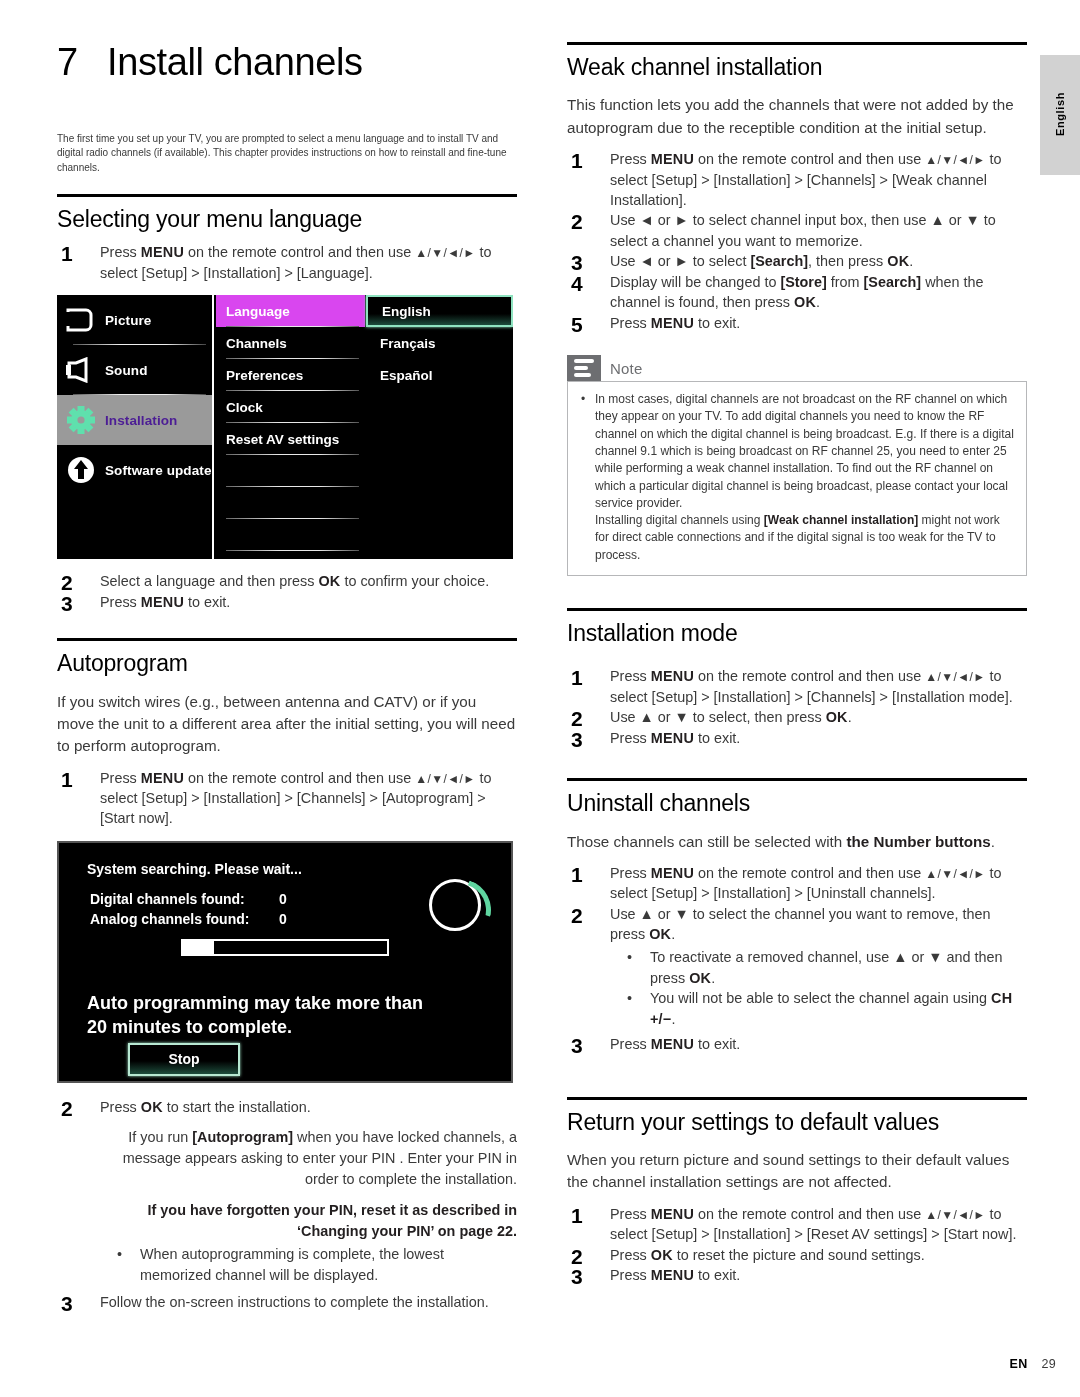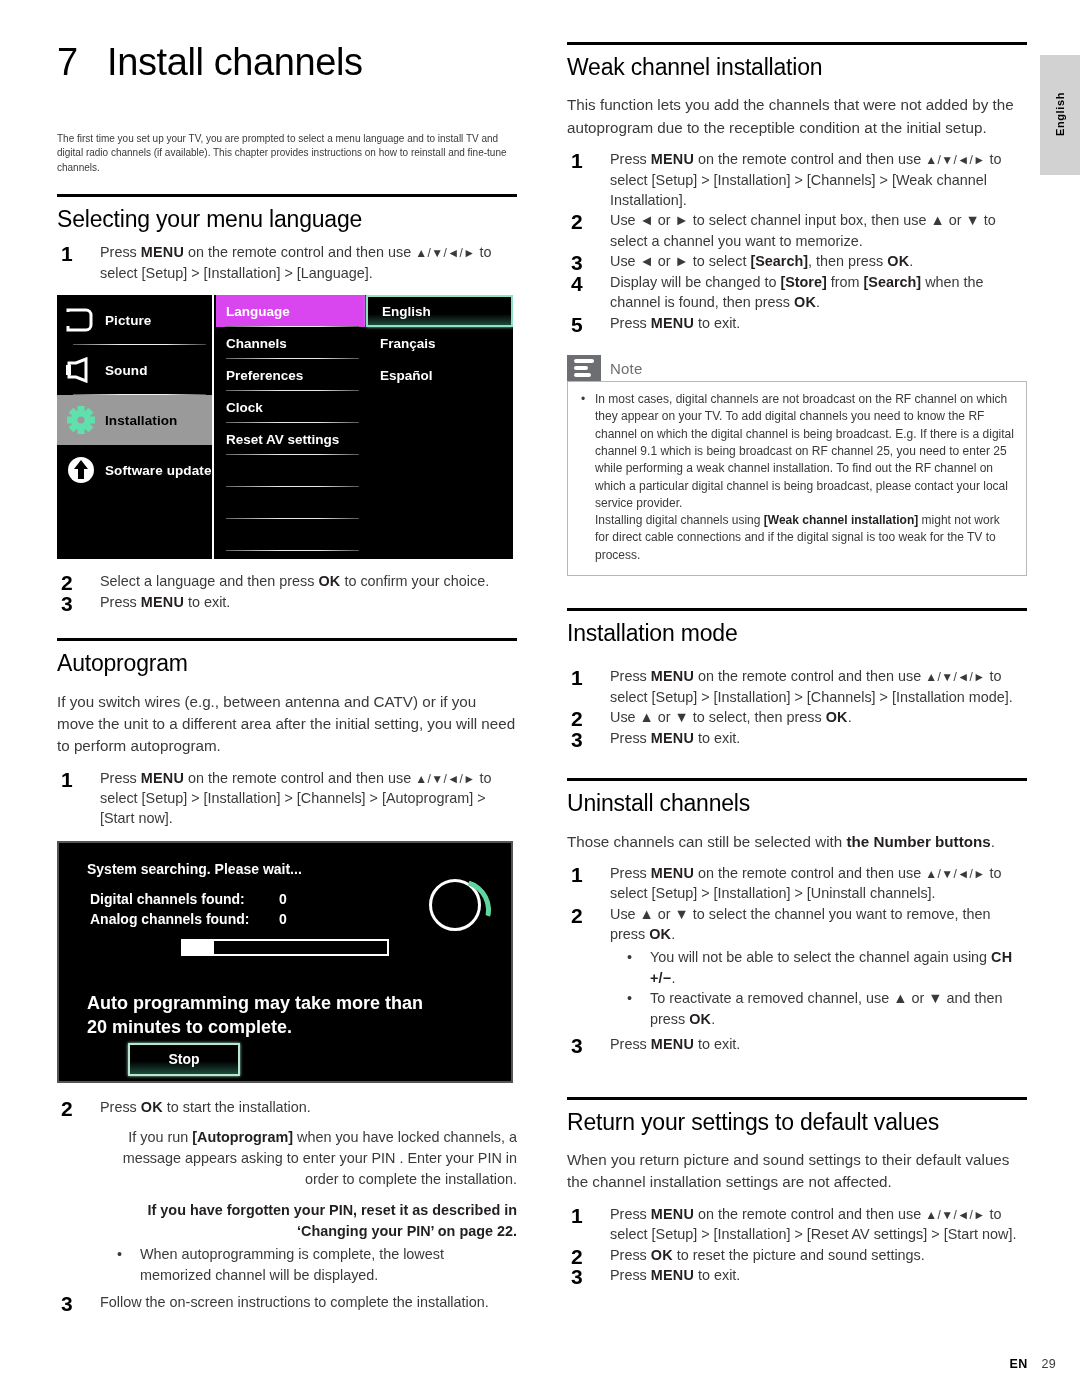--- a/index.html
+++ b/index.html
@@ -120,21 +120,21 @@
     position:relative; height:50px; display:flex; align-items:center;
   }
   .osd-row .ico {
     width:48px; height:40px; flex:none;
     display:flex; align-items:center; justify-content:center;
   }
   .osd-row .lbl {
     font-size:13.5px; font-weight:bold; letter-spacing:.1px;
   }
   .osd-row.sel { background:#9a9a9a; }
-  .osd-row.sel .lbl { color:#000000; }
+  .osd-row.sel .lbl { color:#4c1d95; }
   .osd-sep {
     position:absolute; left:16px; right:6px; bottom:0; height:1px;
     background:linear-gradient(to right,#555,#eee 35%,#eee 70%,#444);
   }
 
   .osd-mid {
     position:absolute; left:159px; top:0; width:149px; height:100%;
   }
   .osd-mid .m-row {
     position:relative; height:32px; padding:0 0 0 10px;
@@ -489,22 +489,22 @@
 
     <ol class="steps tight">
       <li>
         <span class="n">1</span>
         <span>Press </span><span class="kcaps">MENU</span><span> on the remote control and then use </span><span class="arrows">▲/▼/◄/►</span><span> to select [Setup] &gt; [Installation] &gt; [Uninstall channels].</span>
       </li>
       <li>
         <span class="n">2</span>
         <span>Use ▲ or ▼ to select the channel you want to remove, then press </span><span class="kcaps">OK</span><span>.</span>
         <ul class="bul">
+          <li><span>To reactivate a removed channel, use ▲ or ▼ and then press </span><span class="kcaps">OK</span><span>.</span></li>
           <li><span>You will not be able to select the channel again using </span><span class="kcaps">CH +/−</span><span>.</span></li>
-          <li><span>To reactivate a removed channel, use ▲ or ▼ and then press </span><span class="kcaps">OK</span><span>.</span></li>
         </ul>
       </li>
       <li style="margin-top:4px;">
         <span class="n">3</span>
         <span>Press </span><span class="kcaps">MENU</span><span> to exit.</span>
       </li>
     </ol>
 
     <div class="rule" style="margin-top:42px;"></div>
     <h2 class="sec">Return your settings to default values</h2>

